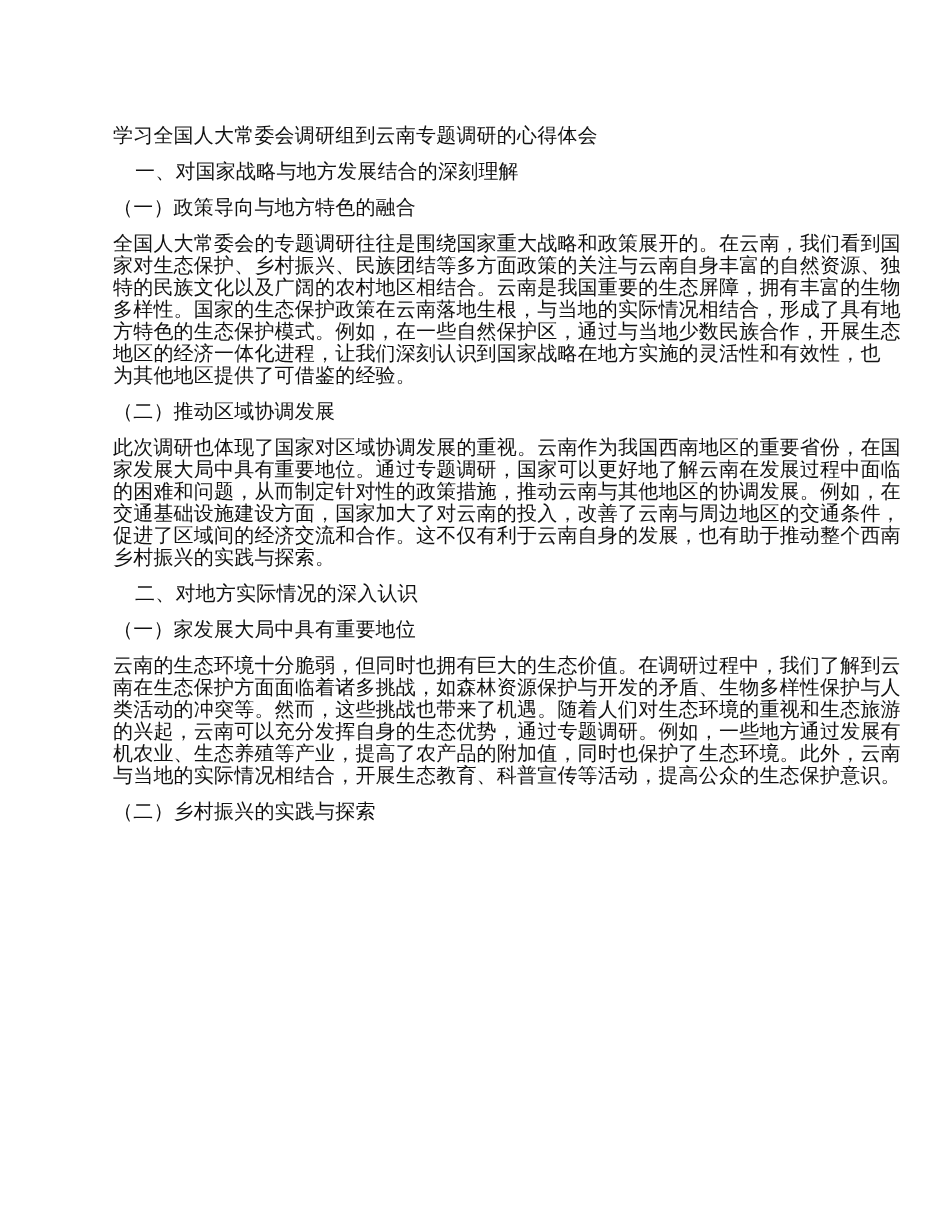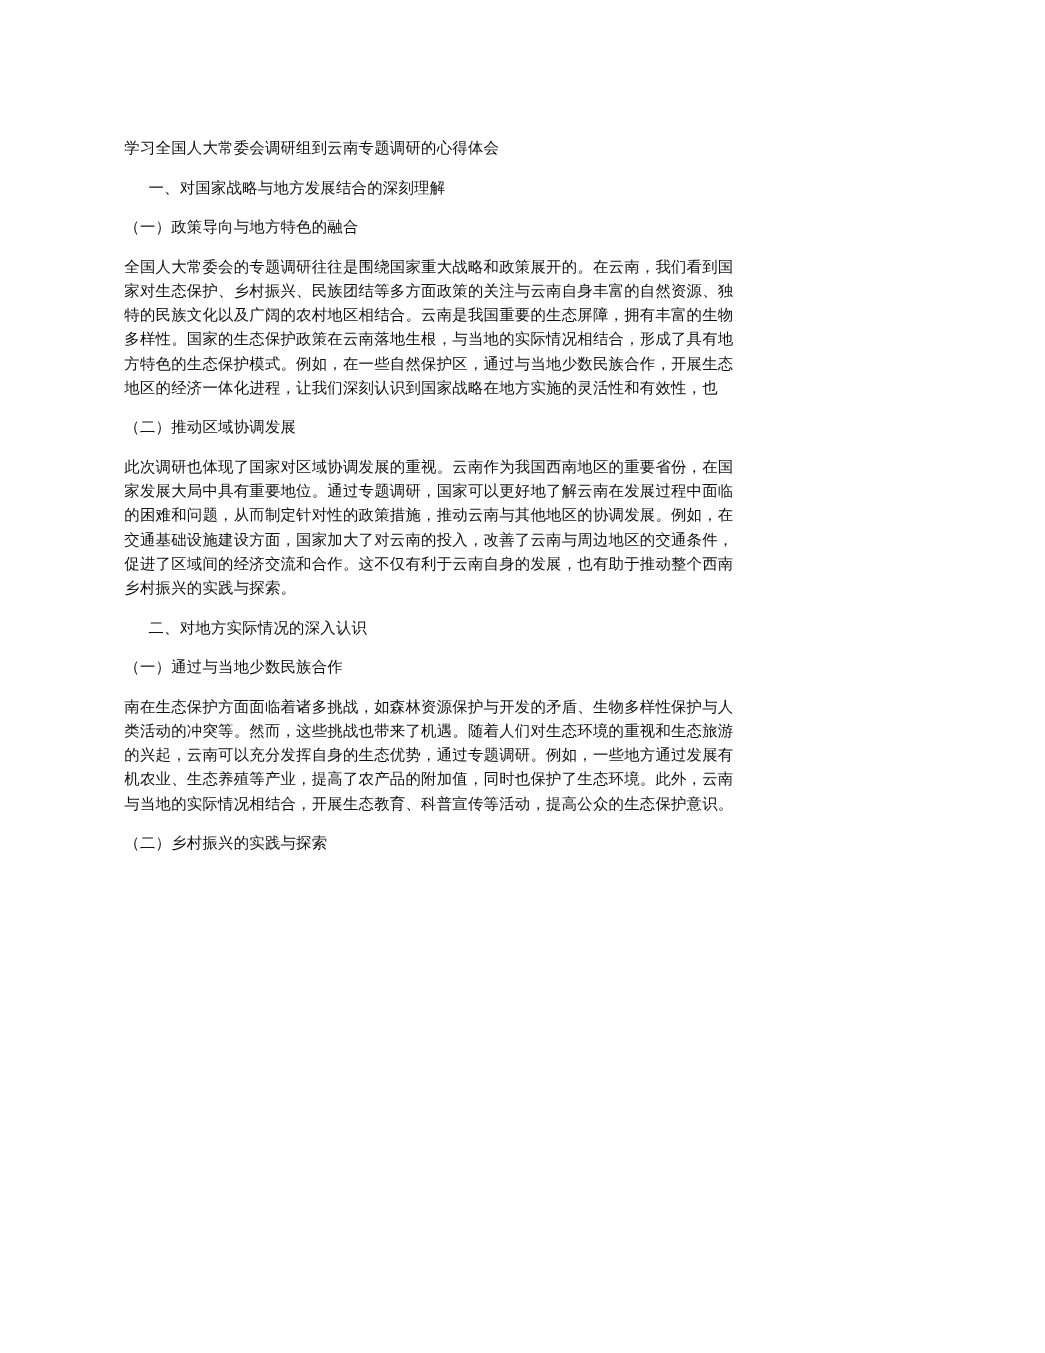--- a/index.html
+++ b/index.html
@@ -15,21 +15,21 @@
       font-family: "DejaVu Sans", "Liberation Sans", sans-serif;
       color: #111111;
     }
     .page {
       position: absolute;
       left: 113px;
       top: 124px;
       width: 740px;
     }
     .line-block {
-      font-size: 14px;
+      font-size: 20px;
       line-height: 22px;
       margin: 0;
       letter-spacing: 0.2px;
       white-space: nowrap;
     }
     .line {
       display: block;
       height: 22px;
     }
     .title { margin-bottom: 14px; }
@@ -55,44 +55,46 @@
     <span class="line">（一）政策导向与地方特色的融合</span>
   </div>
 
   <div class="line-block para">
     <span class="line">全国人大常委会的专题调研往往是围绕国家重大战略和政策展开的。在云南，我们看到国</span>
     <span class="line">家对生态保护、乡村振兴、民族团结等多方面政策的关注与云南自身丰富的自然资源、独</span>
     <span class="line">特的民族文化以及广阔的农村地区相结合。云南是我国重要的生态屏障，拥有丰富的生物</span>
     <span class="line">多样性。国家的生态保护政策在云南落地生根，与当地的实际情况相结合，形成了具有地</span>
     <span class="line">方特色的生态保护模式。例如，在一些自然保护区，通过与当地少数民族合作，开展生态</span>
     <span class="line">地区的经济一体化进程，让我们深刻认识到国家战略在地方实施的灵活性和有效性，也</span>
+    <span class="line">为其他地区提供了可借鉴的经验。</span>
   </div>
 
   <div class="line-block subheading">
     <span class="line">（二）推动区域协调发展</span>
   </div>
 
   <div class="line-block para">
     <span class="line">此次调研也体现了国家对区域协调发展的重视。云南作为我国西南地区的重要省份，在国</span>
     <span class="line">家发展大局中具有重要地位。通过专题调研，国家可以更好地了解云南在发展过程中面临</span>
     <span class="line">的困难和问题，从而制定针对性的政策措施，推动云南与其他地区的协调发展。例如，在</span>
     <span class="line">交通基础设施建设方面，国家加大了对云南的投入，改善了云南与周边地区的交通条件，</span>
     <span class="line">促进了区域间的经济交流和合作。这不仅有利于云南自身的发展，也有助于推动整个西南</span>
     <span class="line">乡村振兴的实践与探索。</span>
   </div>
 
   <div class="line-block heading">
     <span class="line">二、对地方实际情况的深入认识</span>
   </div>
 
   <div class="line-block subheading">
-    <span class="line">（一）通过与当地少数民族合作</span>
+    <span class="line">（一）家发展大局中具有重要地位</span>
   </div>
 
   <div class="line-block para">
+    <span class="line">云南的生态环境十分脆弱，但同时也拥有巨大的生态价值。在调研过程中，我们了解到云</span>
     <span class="line">南在生态保护方面面临着诸多挑战，如森林资源保护与开发的矛盾、生物多样性保护与人</span>
     <span class="line">类活动的冲突等。然而，这些挑战也带来了机遇。随着人们对生态环境的重视和生态旅游</span>
     <span class="line">的兴起，云南可以充分发挥自身的生态优势，通过专题调研。例如，一些地方通过发展有</span>
     <span class="line">机农业、生态养殖等产业，提高了农产品的附加值，同时也保护了生态环境。此外，云南</span>
     <span class="line">与当地的实际情况相结合，开展生态教育、科普宣传等活动，提高公众的生态保护意识。</span>
   </div>
 
   <div class="line-block subheading">
     <span class="line">（二）乡村振兴的实践与探索</span>
   </div>

